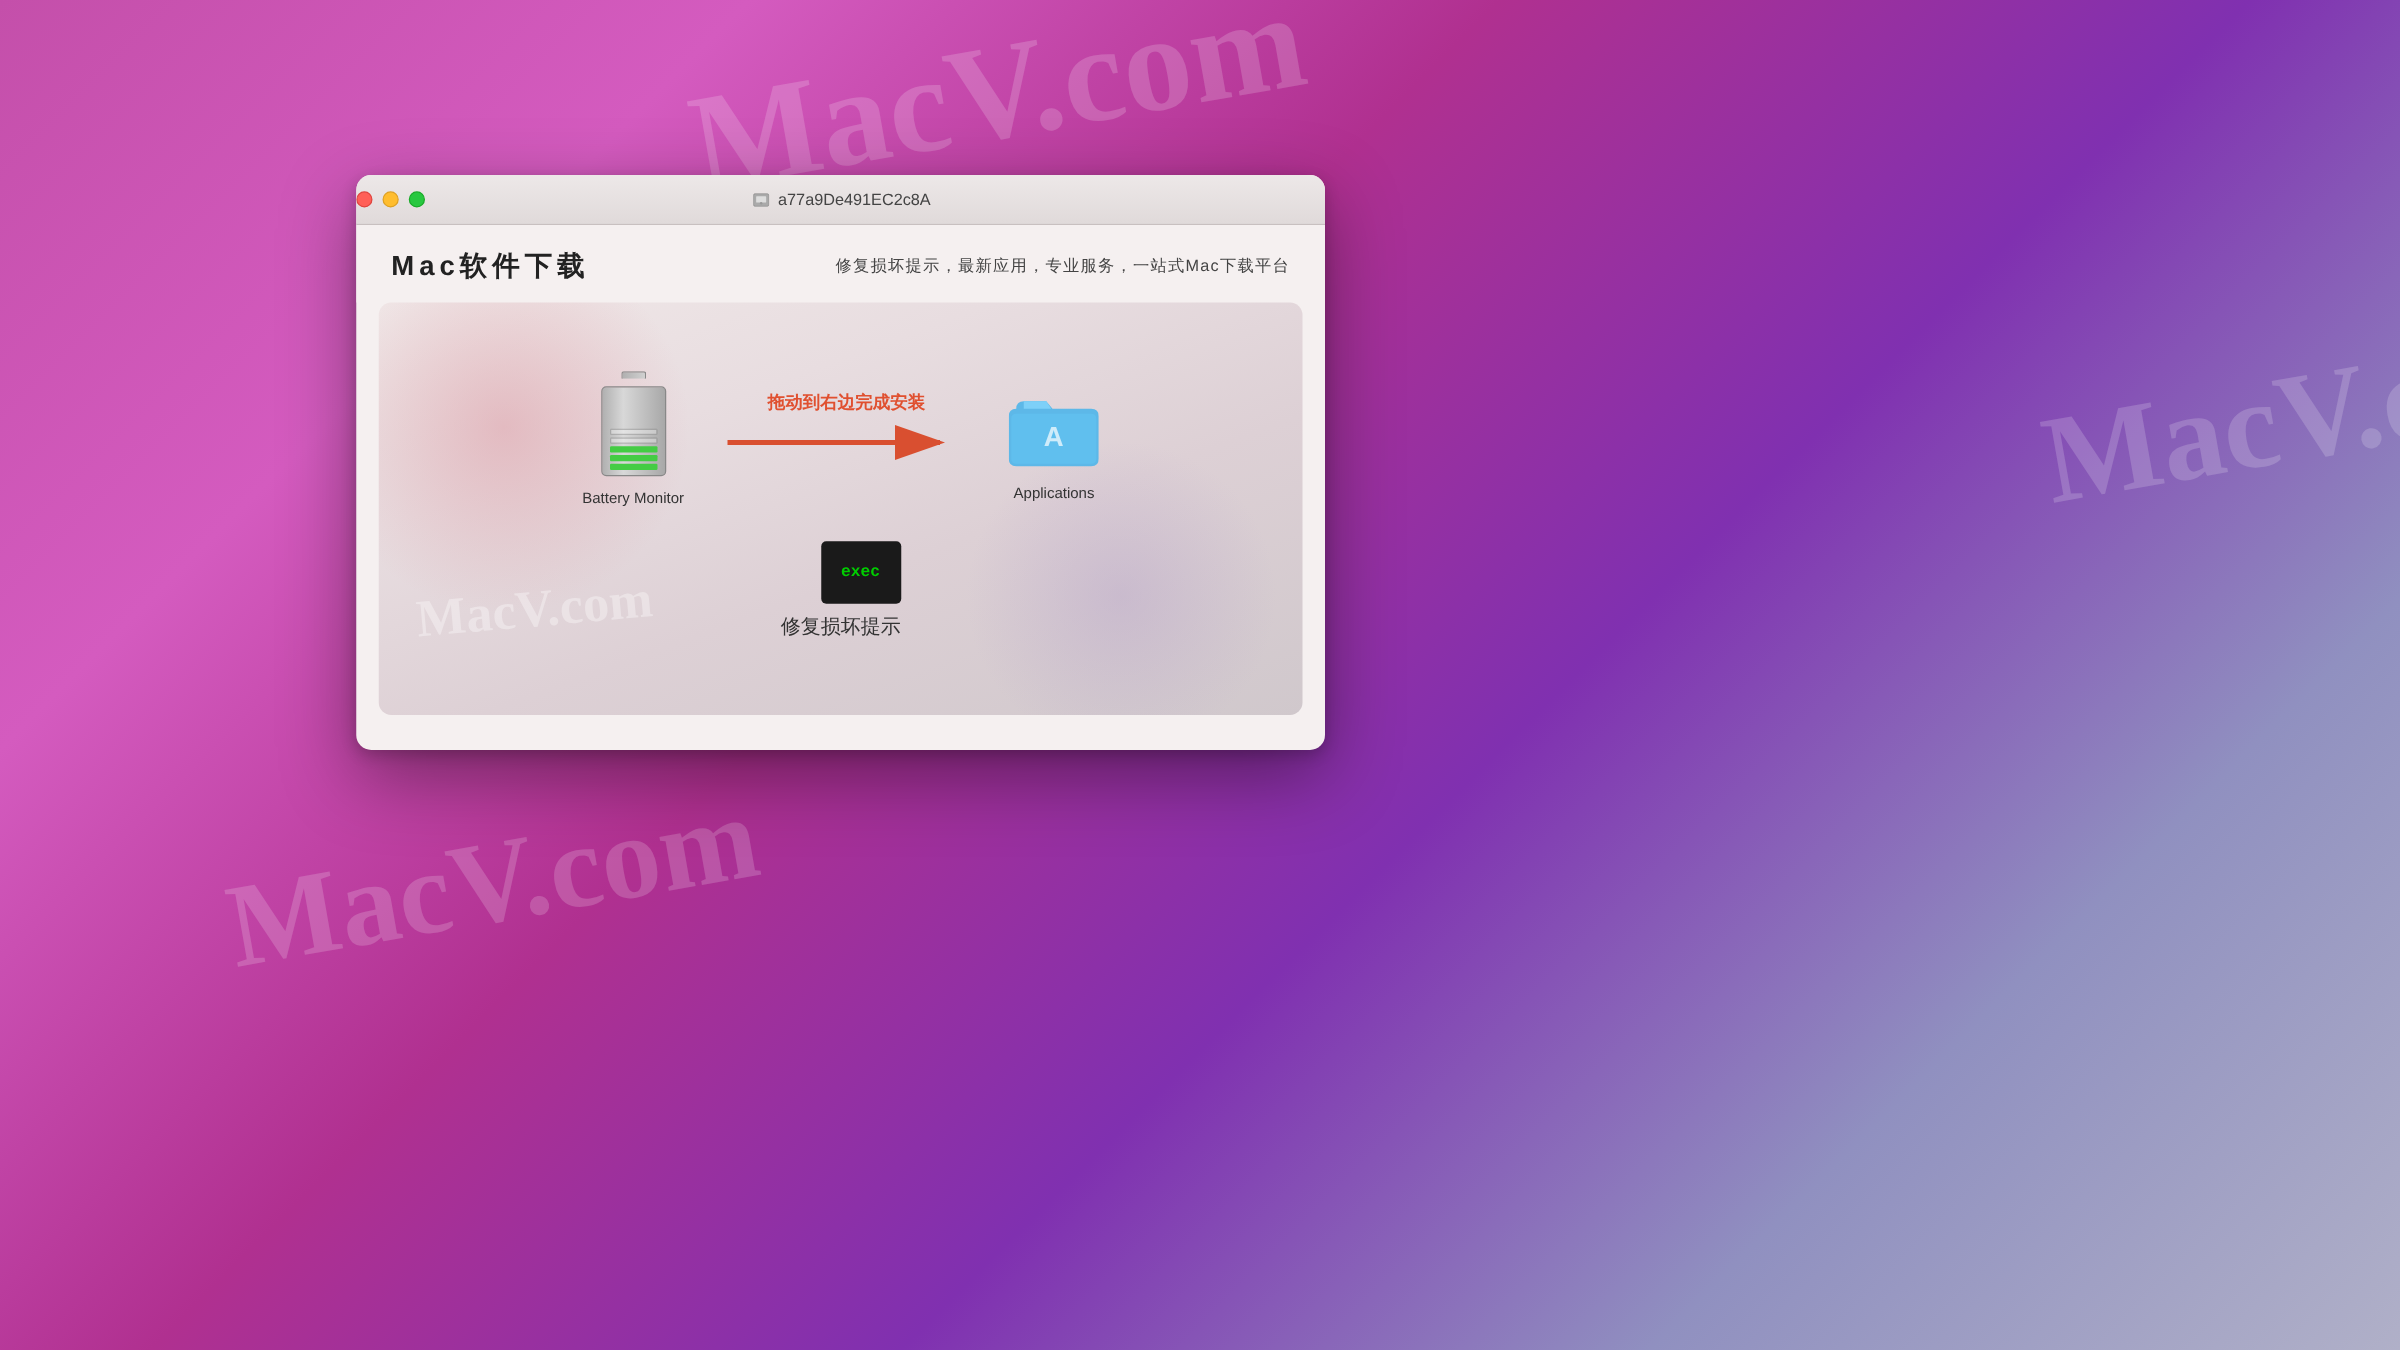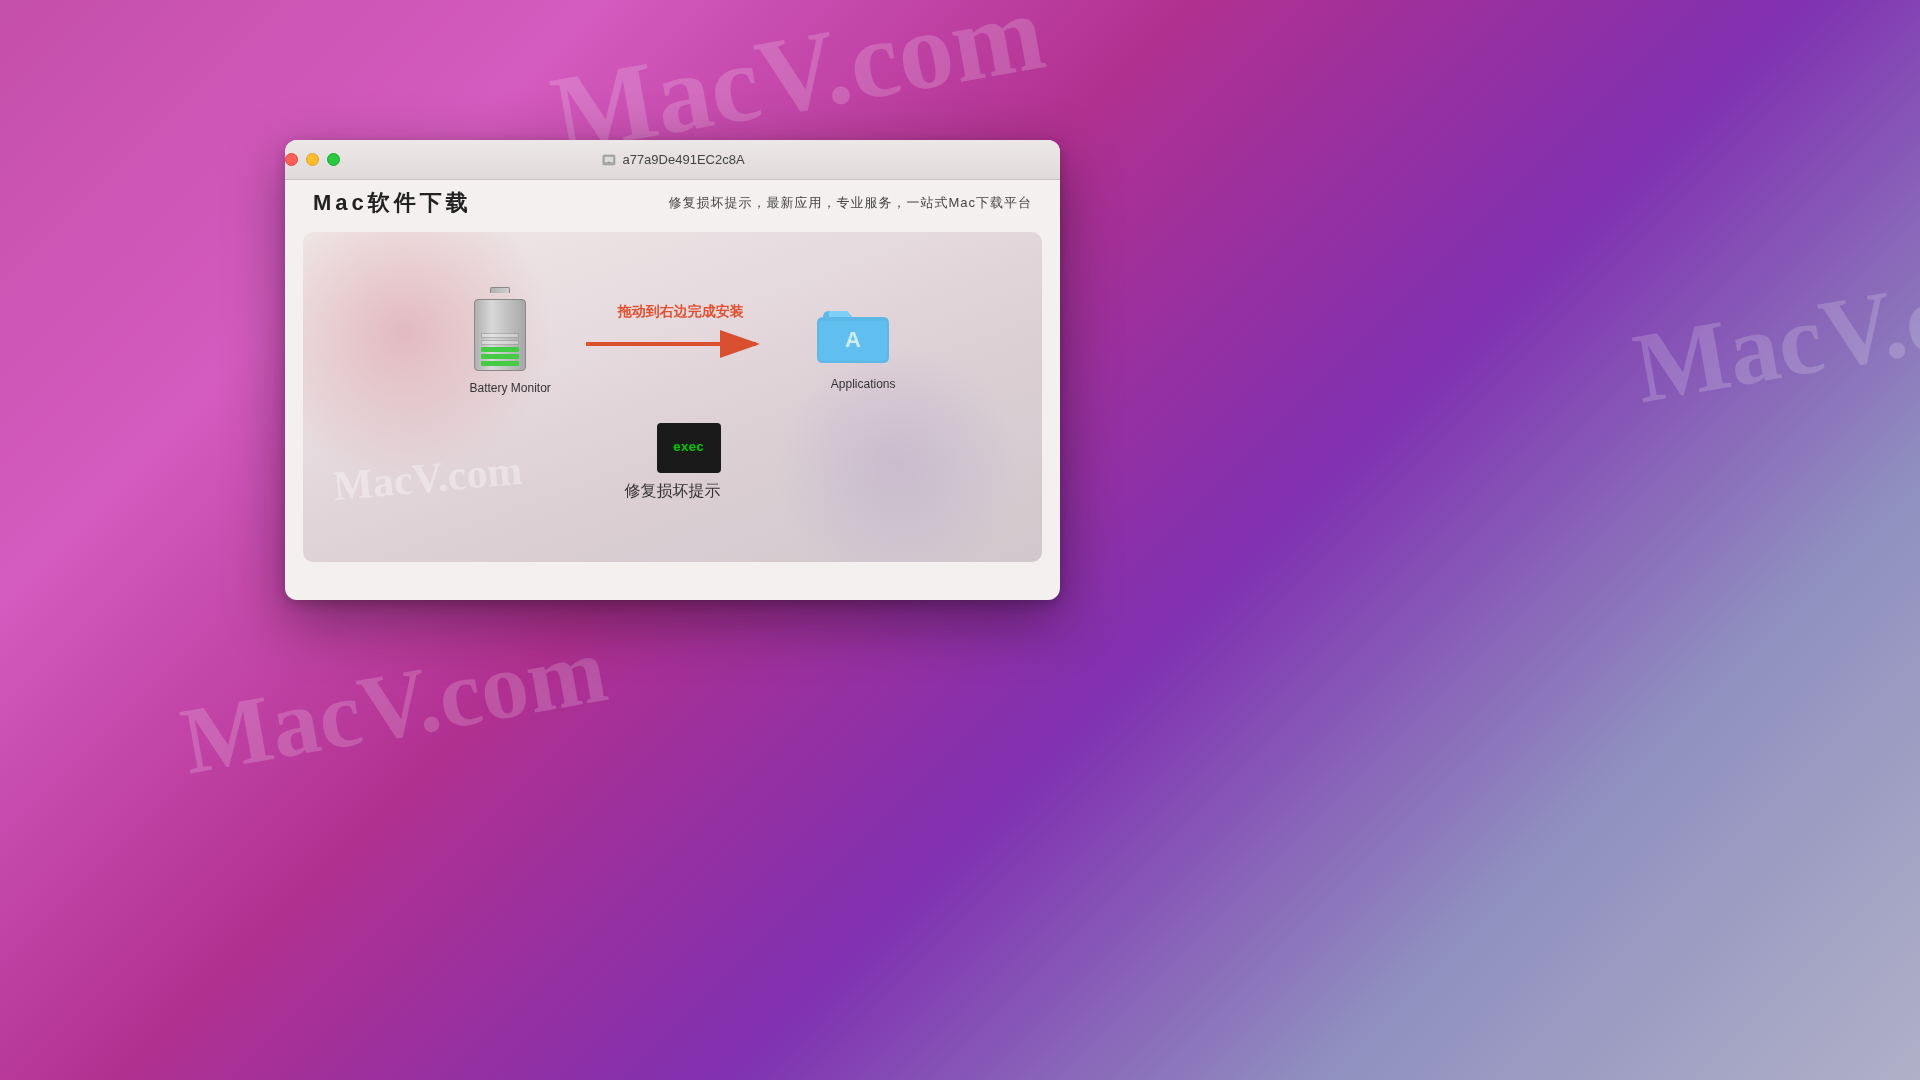--- a/index.html
+++ b/index.html
@@ -72,21 +72,21 @@
       gap: 6px;
     }
 
     .titlebar-icon {
       width: 16px;
       height: 16px;
     }
 
     .window-header {
       background: #f5f0f0;
-      padding: 8px 28px 14px 28px;
+      padding: 18px 28px 14px 28px;
       display: flex;
       align-items: center;
       justify-content: space-between;
     }
 
     .header-brand {
       font-size: 22px;
       font-weight: bold;
       letter-spacing: 4px;
       color: #222;
@@ -217,21 +217,20 @@
 
     .folder-svg {
       width: 72px;
       height: 72px;
     }
 
     .app-label {
       font-size: 12px;
       color: #333;
       text-align: center;
-      margin-left: 20px;
     }
 
     .exec-item {
       display: flex;
       flex-direction: column;
       align-items: flex-end;
       gap: 8px;
       margin-top: 20px;
     }
 

